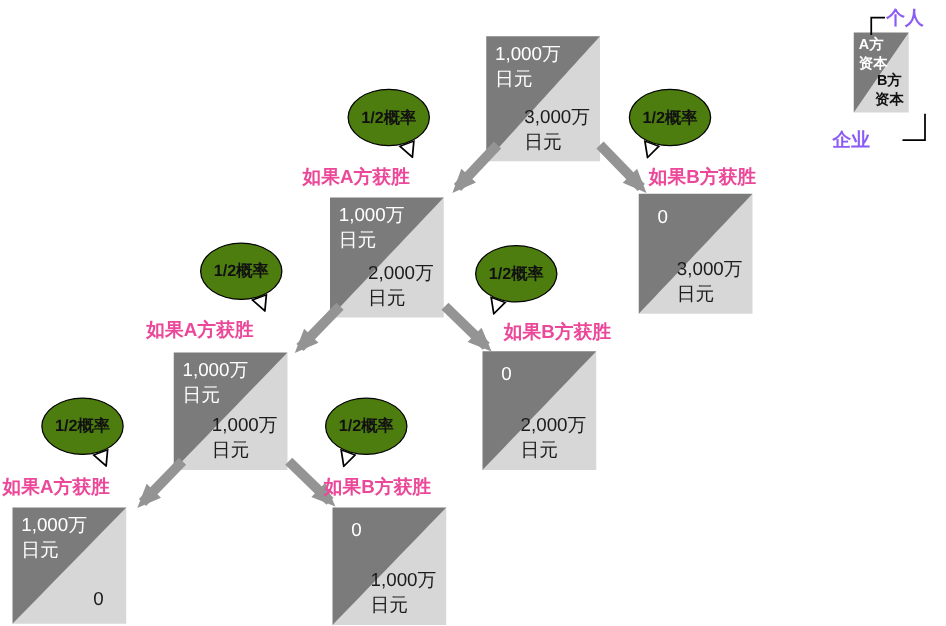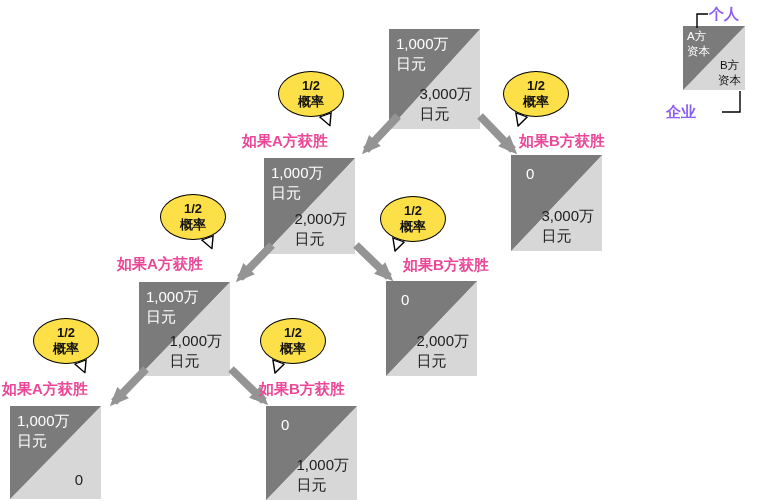--- a/index.html
+++ b/index.html
@@ -10,30 +10,30 @@
   .val{position:absolute;font-size:15px;line-height:1.35;white-space:pre-line;}
   .val.top{top:5px;left:7px;color:#fff;text-align:left;}
   .val.bottom{bottom:5px;right:8px;color:#1c1c1c;text-align:left;}
   .val.top.solo{top:9px;left:15px;}
   .val.bottom.solo{bottom:9px;right:18px;}
 
   .overlay{position:absolute;left:0;top:0;width:757px;height:501px;pointer-events:none;z-index:2;}
 
   .branch-label{position:absolute;font-size:15px;font-weight:600;color:#ec4899;white-space:nowrap;z-index:2;}
 
-  .bubble{position:absolute;width:64px;height:44px;background:#fde047;border:1.6px solid #000;border-radius:50%;
-          display:flex;flex-direction:column;align-items:center;justify-content:center;
+  .bubble{position:absolute;width:64px;height:44px;background:#4d7c0f;border:1.6px solid #000;border-radius:50%;
+          display:flex;flex-direction:row;align-items:center;justify-content:center;
           font-size:13px;font-weight:600;line-height:1.2;color:#111;z-index:3;}
   .bubble .tail{position:absolute;bottom:-11px;}
   .bubble.tail-right .tail{right:8px;transform:rotate(-20deg);}
   .bubble.tail-left .tail{left:8px;transform:rotate(20deg);}
 
   .legend-label{position:absolute;font-size:15px;font-weight:600;color:#8b5cf6;z-index:2;}
-  .legend-box{position:absolute;left:683px;top:26px;width:62px;height:64px;
-              background:linear-gradient(to bottom right,#7b7b7b 49.5%,#d7d7d7 50.5%);z-index:1;}
+  .legend-box{position:absolute;left:683px;top:26px;width:44px;height:64px;
+              background:linear-gradient(to bottom right,#7b7b7b 49.5%,#d7d7d7 50.5%);z-index:1;font-weight:bold;}
   .legend-box .lt{position:absolute;top:3px;left:4px;color:#fff;font-size:11.5px;line-height:1.3;white-space:pre-line;}
   .legend-box .lb{position:absolute;bottom:2px;right:4px;color:#111;font-size:11.5px;line-height:1.3;white-space:pre-line;text-align:center;}
 </style>
 </head>
 <body>
 
 <div class="canvas">
 
   <div class="node" style="left:389px;top:29px;width:91px;height:100px">
     <div class="val top">1,000万

